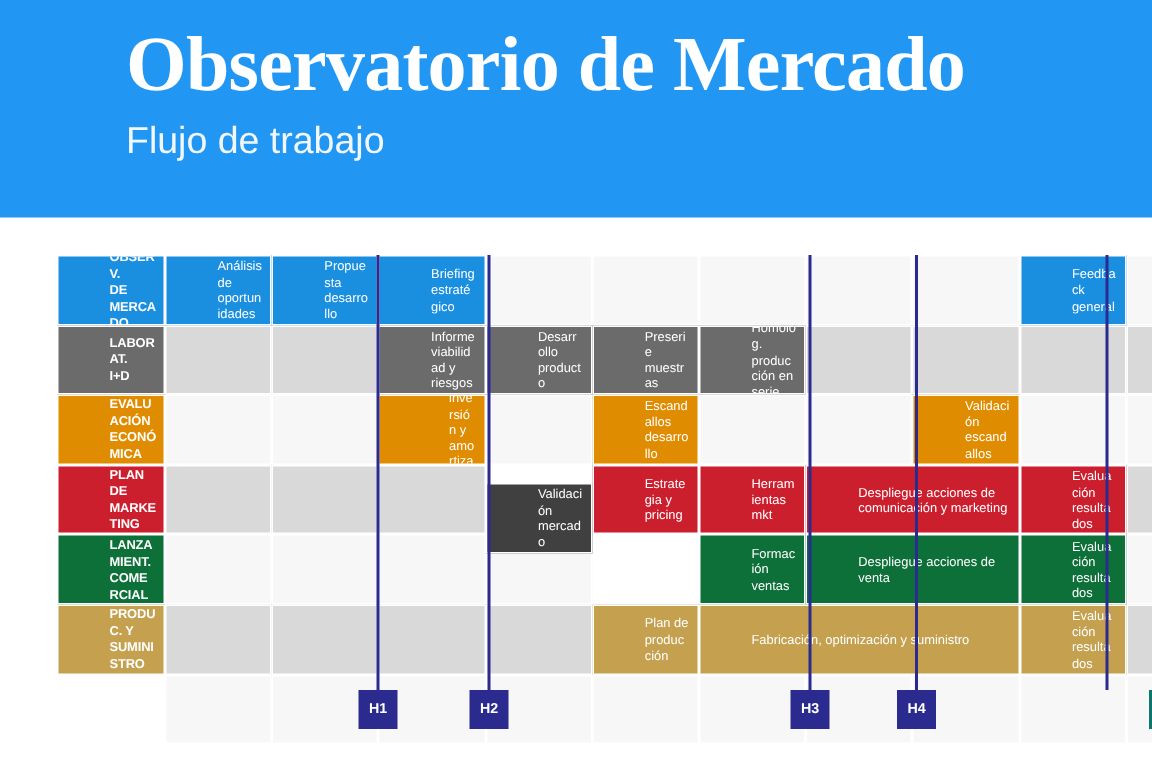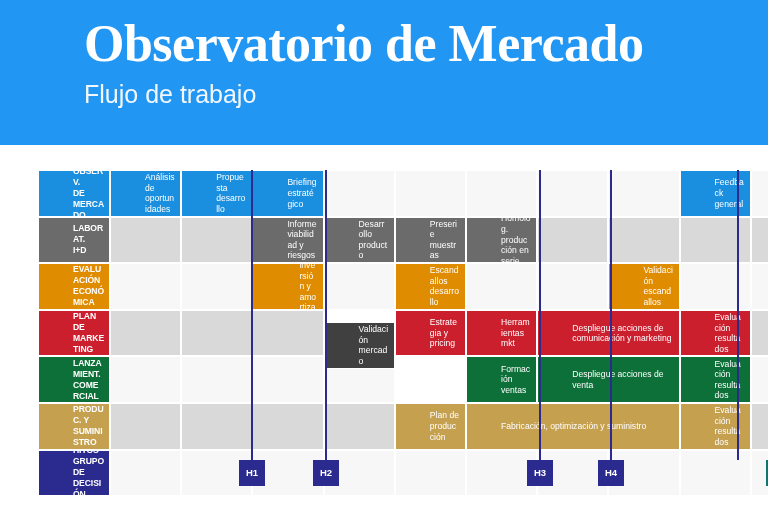--- a/index.html
+++ b/index.html
@@ -250,26 +250,20 @@
       <div class="cell empty-dark" style="left: 712.8px; top: 233px; width: 71.2px; height: 46.6px;"></div>
       <div class="cell" style="left: 356.8px; top: 233px; width: 71.2px; height: 46.6px; background: rgb(196, 160, 79); z-index: 3;">
         <div class="cell-text">Plan de producción</div>
       </div>
       <div class="cell" style="left: 428px; top: 233px; width: 213.6px; height: 46.6px; background: rgb(196, 160, 79); z-index: 3;">
         <div class="cell-text">Fabricación, optimización y suministro</div>
       </div>
       <div class="cell" style="left: 641.6px; top: 233px; width: 71.2px; height: 46.6px; background: rgb(196, 160, 79); z-index: 3;">
         <div class="cell-text">Evaluación resultados</div>
       </div>
-      <div class="cell rowlabel" style="left: 0px; top: 279.6px; width: 72px; height: 46.6px; background: rgb(43, 43, 143);">
-        <div class="cell-text">
-          <div>HITOS GRUPO</div>
-          <div>DE DECISIÓN</div>
-        </div>
-      </div>
       <div class="cell empty-light" style="left: 72px; top: 279.6px; width: 71.2px; height: 46.6px;"></div>
       <div class="cell empty-light" style="left: 143.2px; top: 279.6px; width: 71.2px; height: 46.6px;"></div>
       <div class="cell empty-light" style="left: 214.4px; top: 279.6px; width: 71.2px; height: 46.6px;"></div>
       <div class="cell empty-light" style="left: 285.6px; top: 279.6px; width: 71.2px; height: 46.6px;"></div>
       <div class="cell empty-light" style="left: 356.8px; top: 279.6px; width: 71.2px; height: 46.6px;"></div>
       <div class="cell empty-light" style="left: 428px; top: 279.6px; width: 71.2px; height: 46.6px;"></div>
       <div class="cell empty-light" style="left: 499.2px; top: 279.6px; width: 71.2px; height: 46.6px;"></div>
       <div class="cell empty-light" style="left: 570.4px; top: 279.6px; width: 71.2px; height: 46.6px;"></div>
       <div class="cell empty-light" style="left: 641.6px; top: 279.6px; width: 71.2px; height: 46.6px;"></div>
       <div class="cell empty-light" style="left: 712.8px; top: 279.6px; width: 71.2px; height: 46.6px;"></div>

